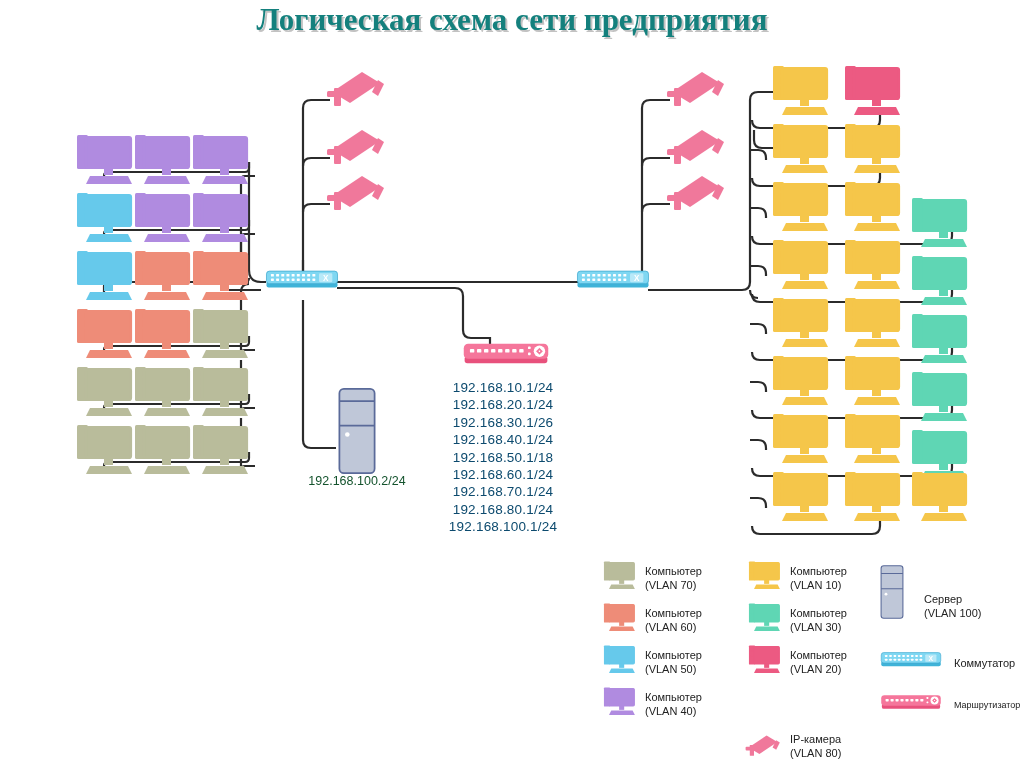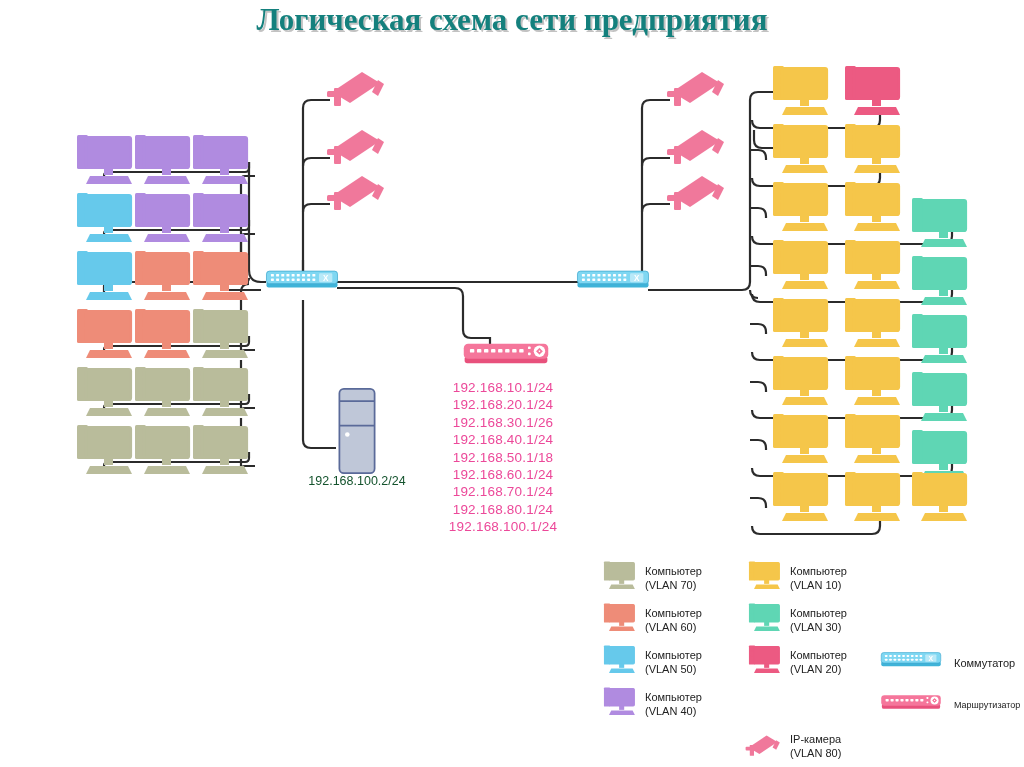--- a/index.html
+++ b/index.html
@@ -5,21 +5,21 @@
   html,body{margin:0;padding:0;background:#ffffff;}
   body{width:1024px;height:767px;position:relative;overflow:hidden;
        font-family:"Liberation Sans","DejaVu Sans",sans-serif;}
   #stage{position:absolute;left:0;top:0;width:1008px;height:767px;}
   #title{position:absolute;left:0;top:2px;width:1024px;text-align:center;
          font-family:"Liberation Serif","DejaVu Serif",serif;
          font-weight:bold;font-size:31px;color:#14807d;
          text-shadow:2px 2px 0 rgba(120,120,120,.45);letter-spacing:0px;}
   svg#diagram{position:absolute;left:0;top:0;width:1024px;height:767px;}
   .iplist{position:absolute;left:418px;top:379px;width:170px;text-align:center;
-          font-size:13.5px;color:#ec4899;line-height:17.4px;letter-spacing:.2px;}
+          font-size:13.5px;color:#0c4a6e;line-height:17.4px;letter-spacing:.2px;}
   .srvlabel{position:absolute;left:292px;top:474px;width:130px;text-align:center;
             font-size:12.5px;color:#14532d;}
   .legend{position:absolute;left:600px;top:556px;width:424px;height:180px;}
   .lg-item{position:absolute;display:flex;align-items:flex-end;}
   .lg-text{font-size:11px;color:#222;line-height:13.5px;margin-left:9px;white-space:nowrap;}
   .lg-text.small{font-size:9px;}
   .lg-text .l2{display:block;}
 </style>
 </head>
 <body style="background: rgb(255, 255, 255);">
@@ -418,20 +418,26 @@
         </svg>
       <div class="lg-text"><span>Компьютер</span><span class="l2">(VLAN 20)</span></div>
     </div>
     <div class="lg-item" style="left:145px;top:130px;margin-top:44px;">
       <svg width="36" height="30" viewBox="0 0 60 44" style="--c:#F0789B">
           <use href="#cam"></use>
         </svg>
       <div class="lg-text"><span>IP-камера</span><span class="l2">(VLAN 80)</span></div>
     </div>
 
+    <div class="lg-item" style="left:280px;top:8px;">
+      <svg width="24" height="56" viewBox="0 0 44 100">
+          <use href="#srv"></use>
+        </svg>
+      <div class="lg-text" style="margin-left:20px;"><span>Сервер</span><span class="l2">(VLAN 100)</span></div>
+    </div>
     <div class="lg-item" style="left:280px;top:94px;">
       <svg width="62" height="20" viewBox="0 0 100 30">
           <use href="#sw"></use>
         </svg>
       <div class="lg-text" style="margin-left:12px;"><span>Коммутатор</span></div>
     </div>
     <div class="lg-item" style="left:280px;top:136px;">
       <svg width="62" height="20" viewBox="0 0 100 30">
           <use href="#rt"></use>
         </svg>

